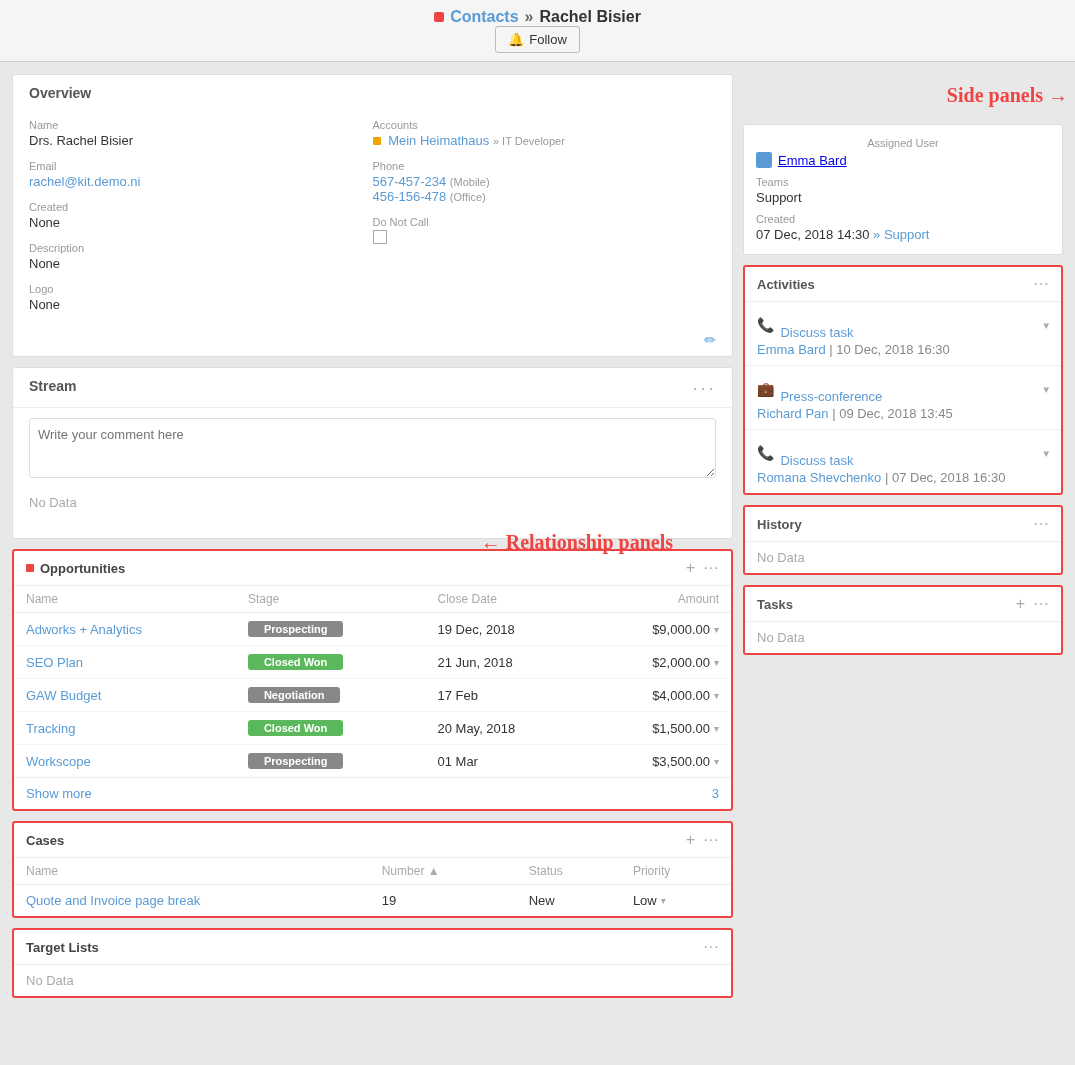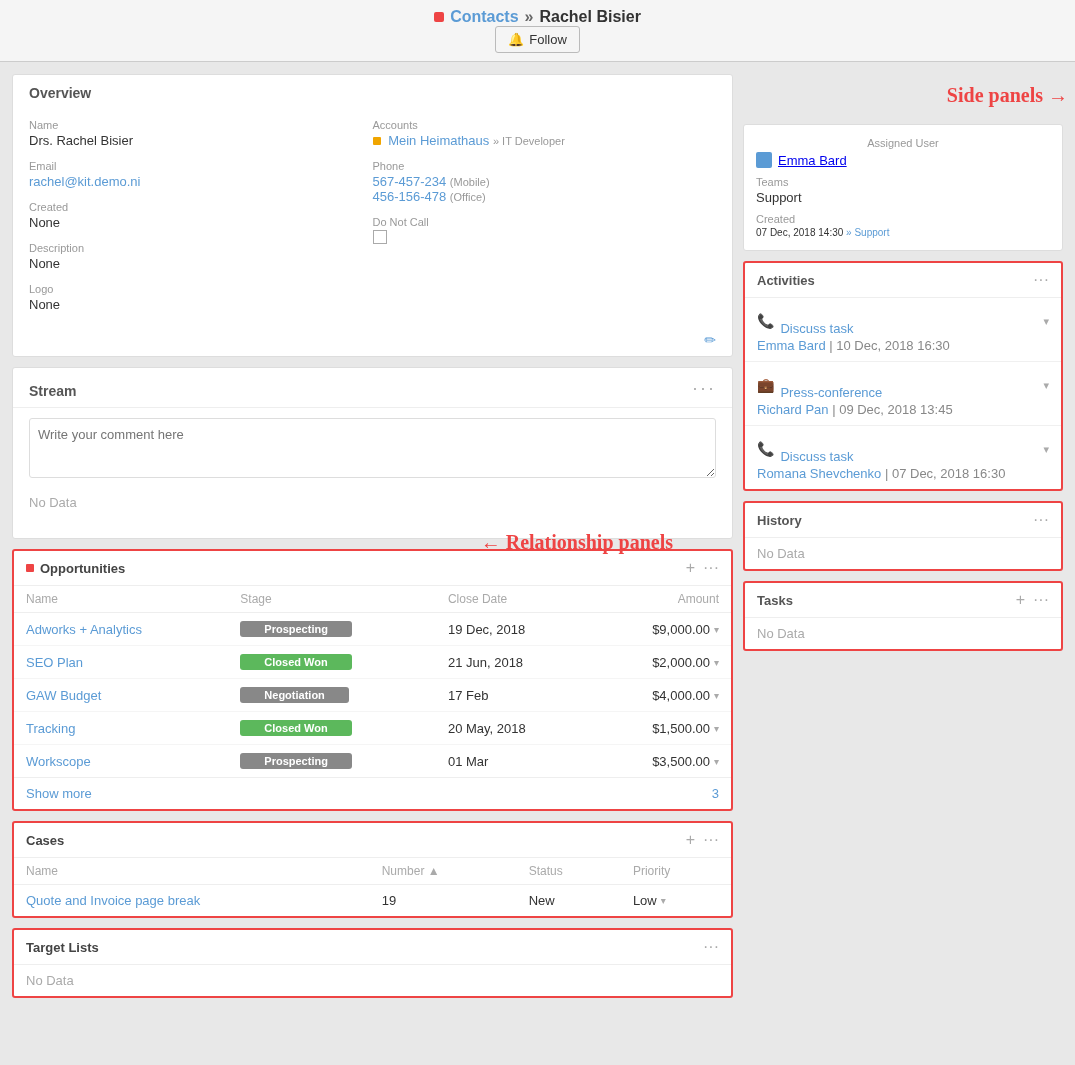--- a/index.html
+++ b/index.html
@@ -98,21 +98,21 @@
       width: 14px; height: 14px;
       border: 1px solid #aaa;
       background: #fff;
       display: inline-block;
     }
 
     
     .stream-header {
       display: flex;
       justify-content: space-between;
-      align-items: flex-end;
+      align-items: flex-start;
       padding: 10px 16px 8px;
       border-bottom: 1px solid #eee;
     }
     .stream-title { font-size: 14px; font-weight: bold; color: #555; }
     .more-dots { color: #aaa; font-size: 18px; cursor: pointer; letter-spacing: 2px; }
     .stream-input {
       width: 100%;
       height: 60px;
       border: 1px solid #ddd;
       border-radius: 3px;
@@ -157,21 +157,21 @@
       color: #aaa; font-size: 12px; font-weight: normal;
       padding: 6px 12px; text-align: left;
       border-bottom: 1px solid #eee;
     }
     .rel-table td { padding: 8px 12px; border-bottom: 1px solid #f5f5f5; vertical-align: middle; }
     .rel-table tr:last-child td { border-bottom: none; }
     .rel-table a { color: #5b9bd5; text-decoration: none; }
 
     .badge {
       display: inline-block;
-      padding: 2px 24px;
+      padding: 2px 16px;
       border-radius: 3px;
       font-size: 11px;
       color: #fff;
       font-weight: bold;
     }
     .badge-grey { background: #888; }
     .badge-green { background: #5cb85c; }
 
     .amount-cell { display: flex; align-items: center; justify-content: flex-end; gap: 4px; }
     .chevron-down { color: #aaa; font-size: 10px; }
@@ -189,21 +189,21 @@
     .side-panel-title { font-size: 13px; font-weight: bold; color: #555; }
     .assigned-label { color: #999; font-size: 11px; margin-bottom: 3px; text-align: center; }
     .assigned-user { display: flex; align-items: center; gap: 6px; color: #5b9bd5; font-size: 13px; }
     .user-icon {
       width: 16px; height: 16px; background: #5b9bd5;
       border-radius: 2px; display: inline-block;
     }
     .teams-label { color: #999; font-size: 11px; margin: 8px 0 2px; }
     .teams-value { color: #333; font-size: 13px; }
     .created-label { color: #999; font-size: 11px; margin: 8px 0 2px; }
-    .created-value { color: #333; font-size: 10px; }
+    .created-value { color: #333; font-size: 13px; }
     .created-value a { color: #5b9bd5; text-decoration: none; }
 
     
     .activities-panel { background: #fff; border: 2px solid #e44; border-radius: 3px; margin-bottom: 10px; }
     .act-header {
       display: flex; justify-content: space-between; align-items: center;
       padding: 8px 12px; border-bottom: 1px solid #eee;
     }
     .act-title { font-size: 13px; font-weight: bold; color: #555; }
     .act-item { padding: 8px 12px; border-bottom: 1px solid #f0f0f0; }

